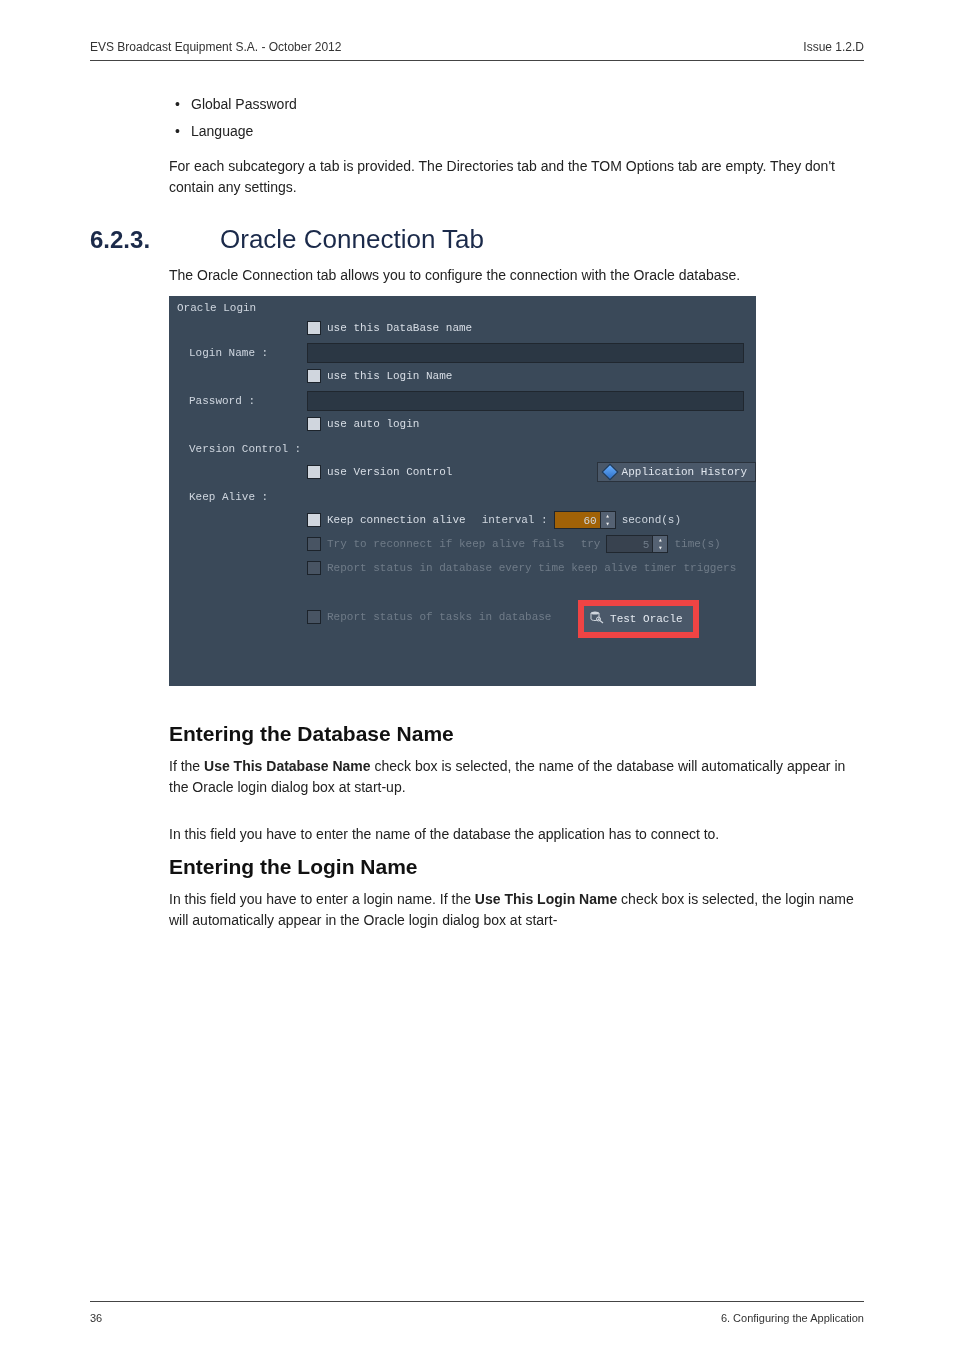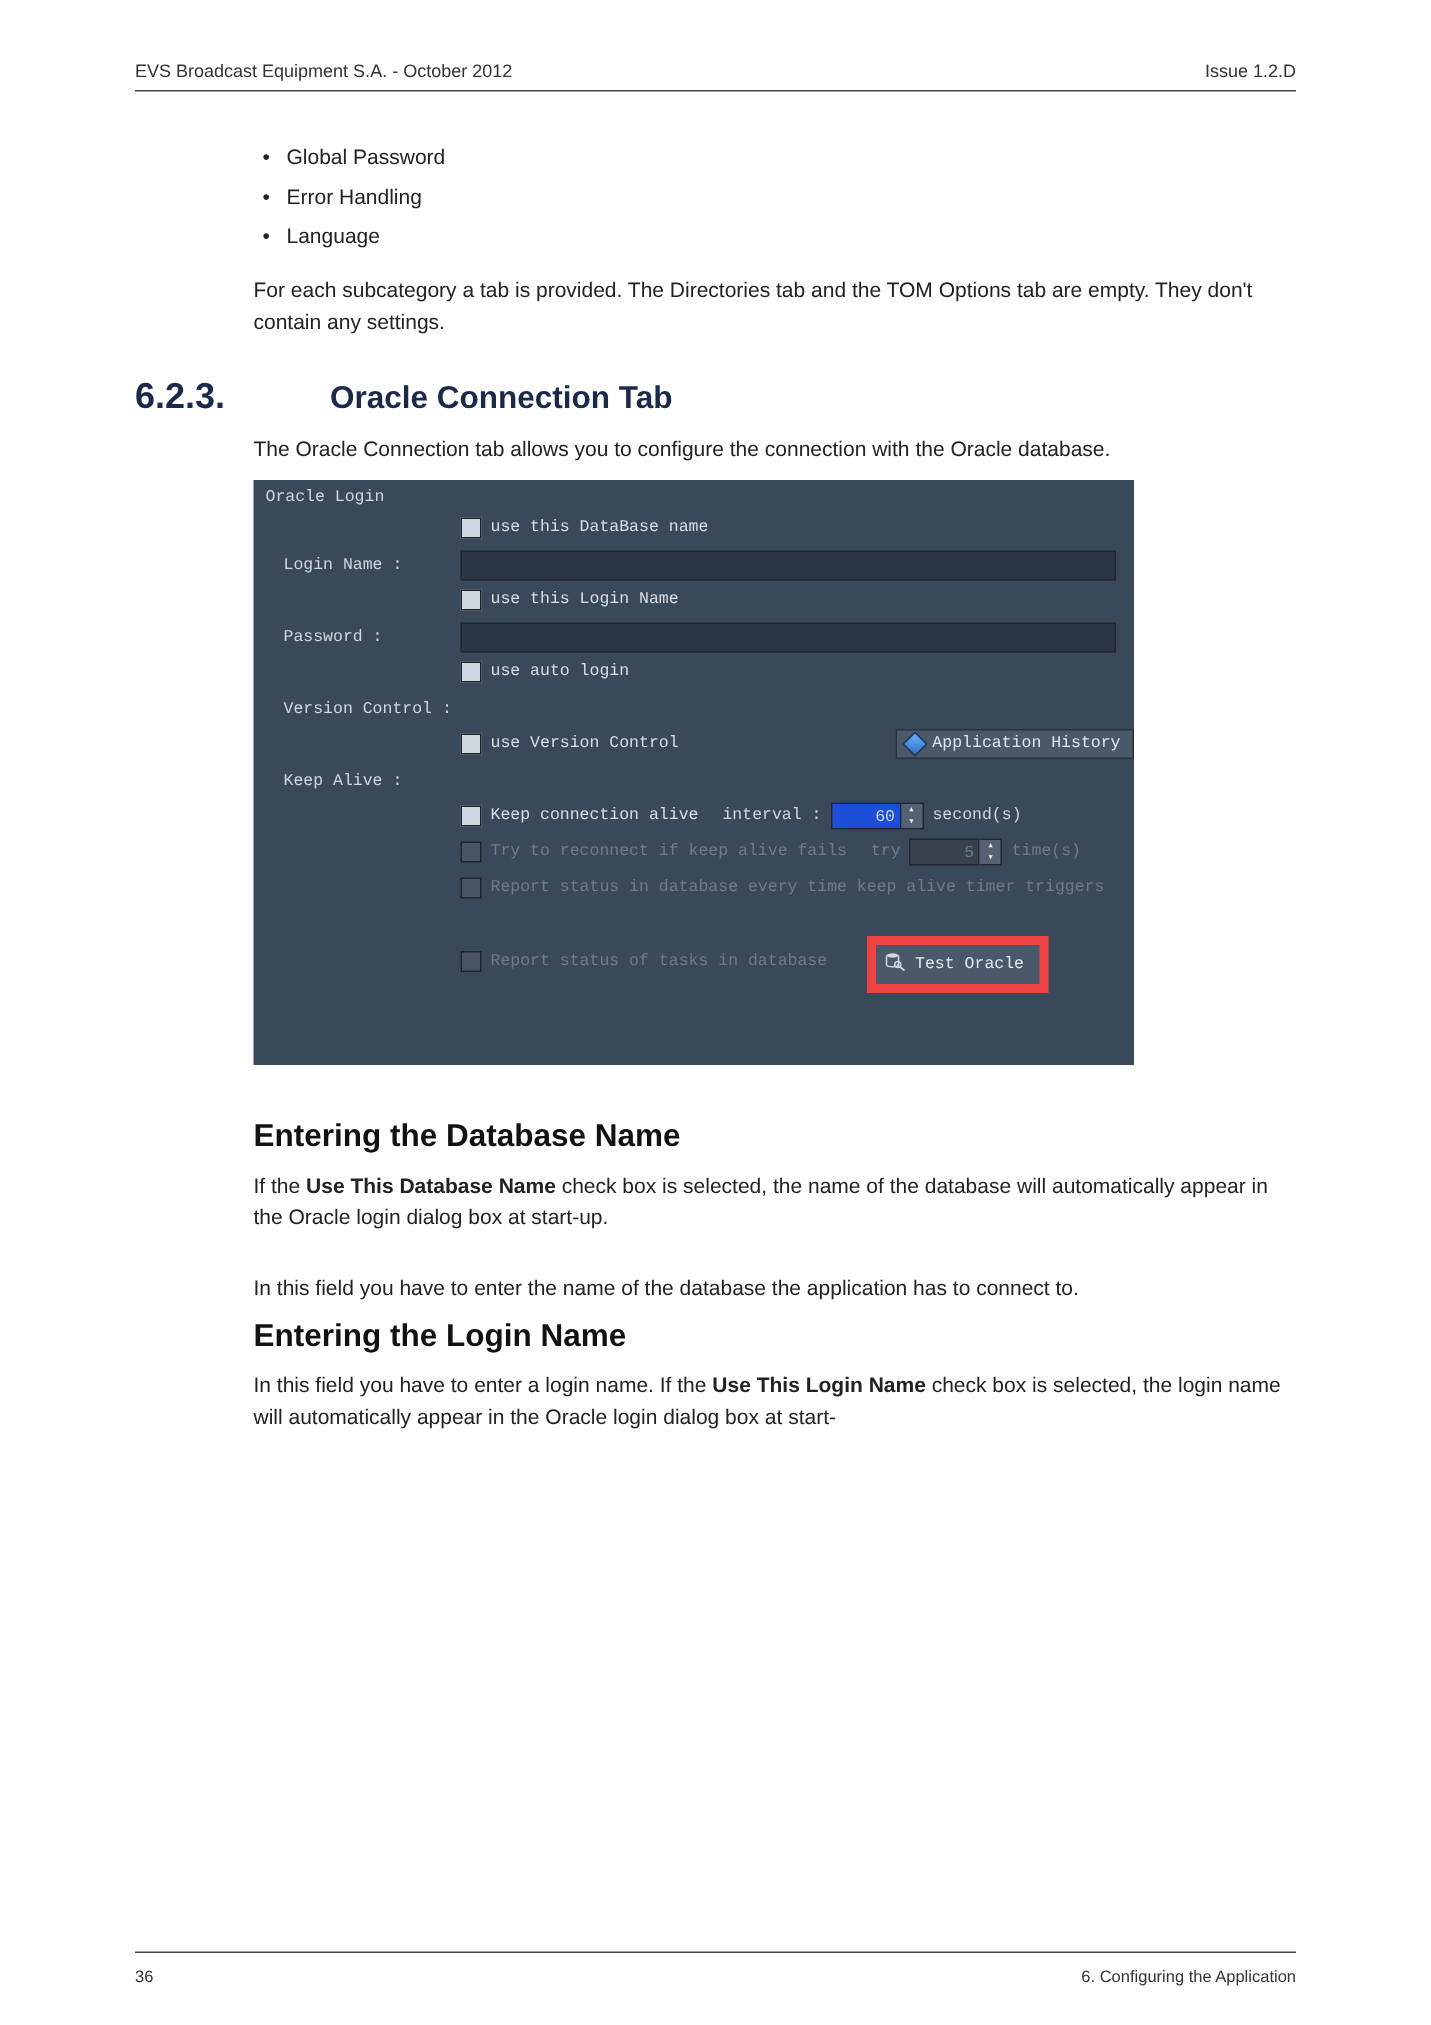--- a/index.html
+++ b/index.html
@@ -58,22 +58,22 @@
     margin-bottom: 8px;
   }
   .sec-num {
     width: 130px;
     font-size: 24px;
     font-weight: 700;
     color: #1b2a4a;
     flex: 0 0 130px;
   }
   .sec-title {
-    font-size: 21px;
-    font-weight: 700;
+    font-size: 26px;
+    font-weight: 400;
     color: #1b2a4a;
   }
   .sec-intro {
     font-size: 14px;
     line-height: 1.5;
     margin: 10px 0 10px 0;
   }
 
   
   .shot {
@@ -176,21 +176,21 @@
   }
   .inline .cb { margin-right:6px; }
   .small-lbl { color:#cfd6df; margin:0 6px 0 16px; }
   .small-lbl-muted { color:#6f7b88; margin:0 6px 0 16px; }
   .spin {
     display: inline-flex;
     height: 18px;
   }
   .spin .num {
     width: 42px;
-    background: #1d4ed8;
+    background: #a16207;
     border: 1px solid #20272f;
     color:#cfd6df;
     text-align:right;
     padding-right:3px;
     line-height:18px;
     font-size:11px;
   }
   .spin .updn {
     width: 14px;
     display:flex;
@@ -246,21 +246,20 @@
 <div class="page">
 
   <div class="hdr">
     <span>EVS Broadcast Equipment S.A.  - October 2012</span>
     <span>Issue 1.2.D</span>
   </div>
 
   <div class="body-col">
     <ul class="bullets">
       <li>Global Password</li>
-      <li>Error Handling</li>
       <li>Language</li>
     </ul>
     <div class="para">For each subcategory a tab is provided. The Directories tab and the TOM Options tab are empty. They don't contain any settings.</div>
   </div>
 
   <div class="sec-row">
     <div class="sec-num">6.2.3.</div>
     <div class="sec-title">Oracle Connection Tab</div>
   </div>
 

